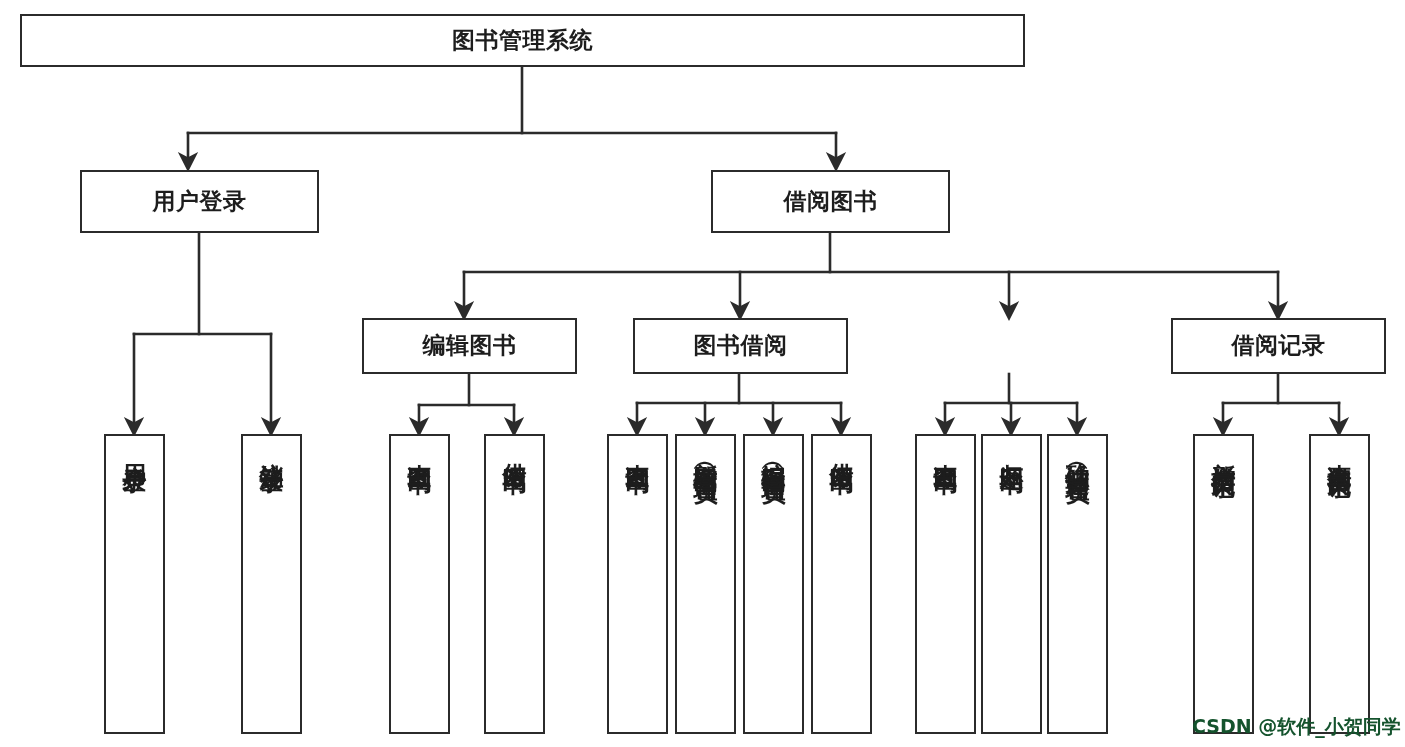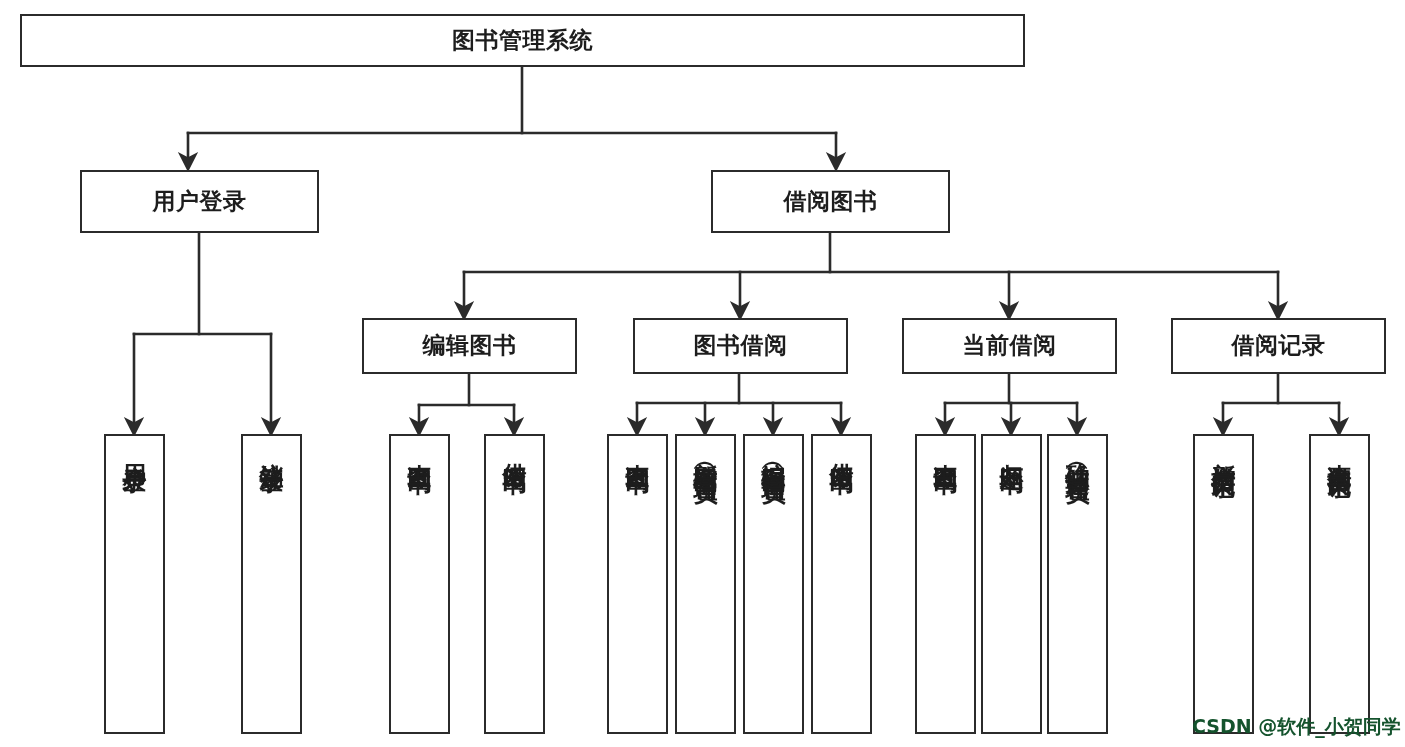--- a/index.html
+++ b/index.html
@@ -136,23 +136,20 @@
   </div>
 
   <div class="node horizontal" style="left:362px; top:318px; width:215px; height:56px;">
     <span class="label">编辑图书</span>
   </div>
 
   <div class="node horizontal" style="left:633px; top:318px; width:215px; height:56px;">
     <span class="label">图书借阅</span>
   </div>
 
-  <div class="node horizontal" style="left:902px; top:318px; width:215px; height:56px;">
-    <span class="label">当前借阅</span>
-  </div>
 
   <div class="node horizontal" style="left:1171px; top:318px; width:215px; height:56px;">
     <span class="label">借阅记录</span>
   </div>
 
   <div class="node vertical" style="left:104px; top:434px; width:61px; height:300px;">
     <span class="label">用户登录</span>
   </div>
 
   <div class="node vertical" style="left:241px; top:434px; width:61px; height:300px;">

